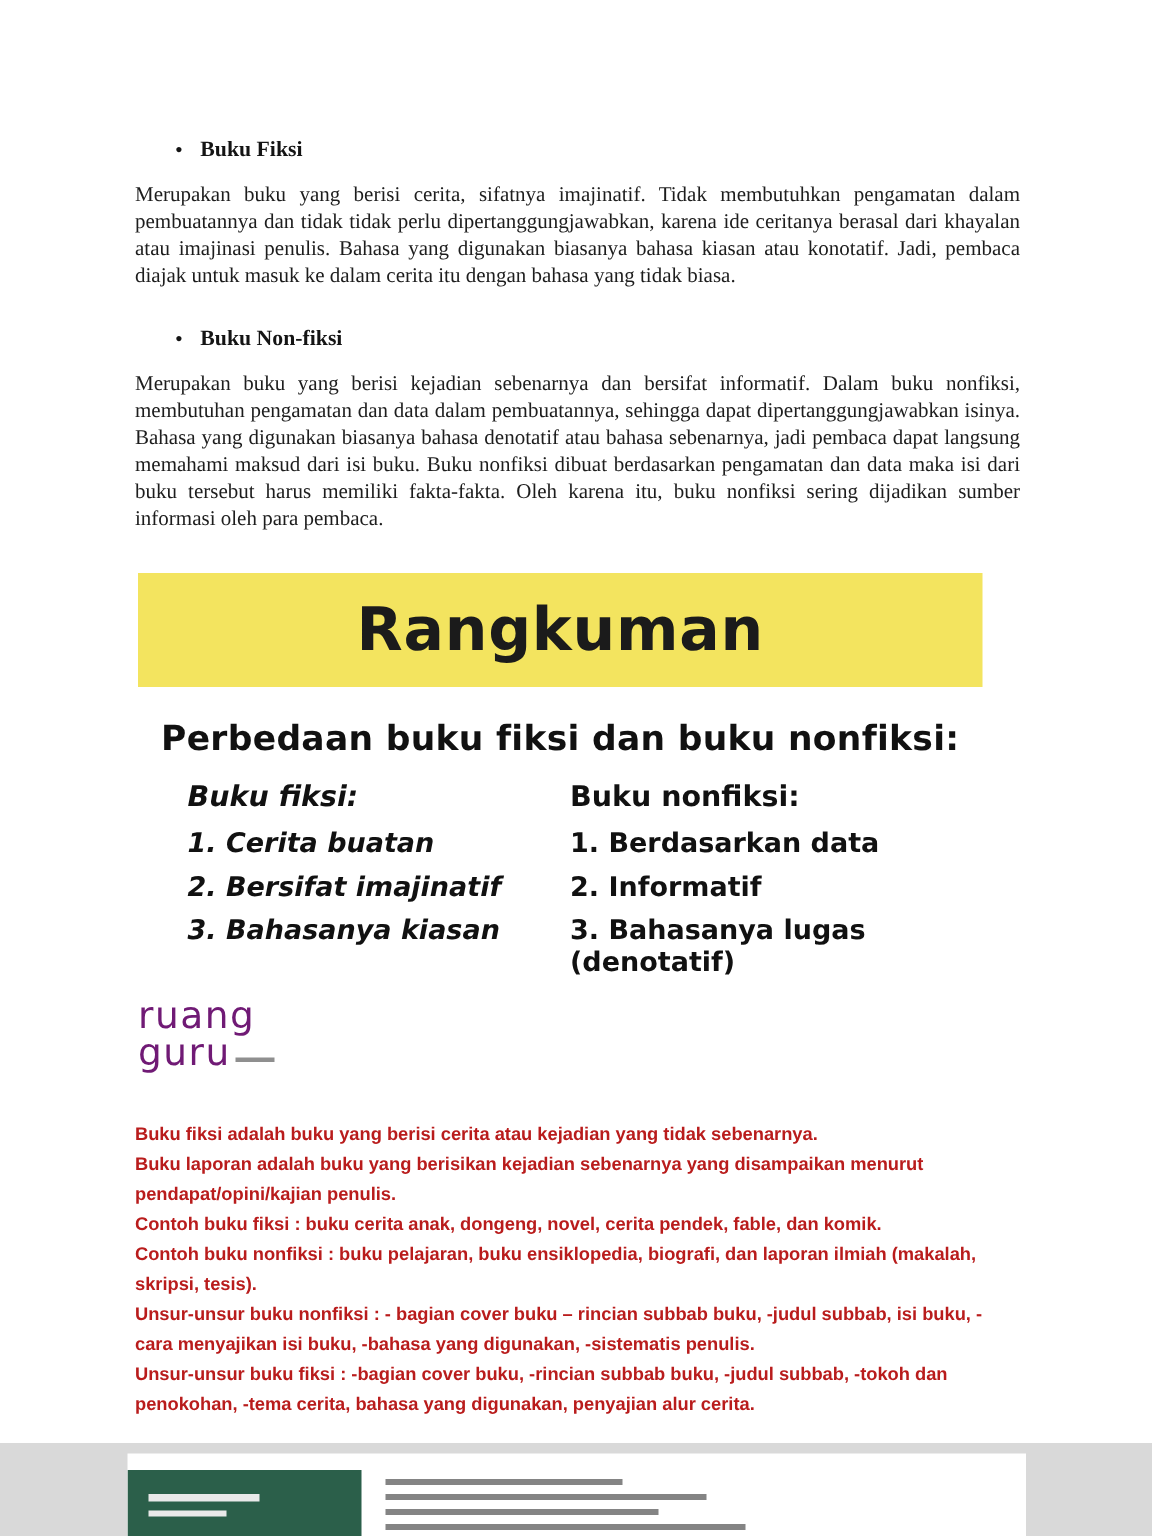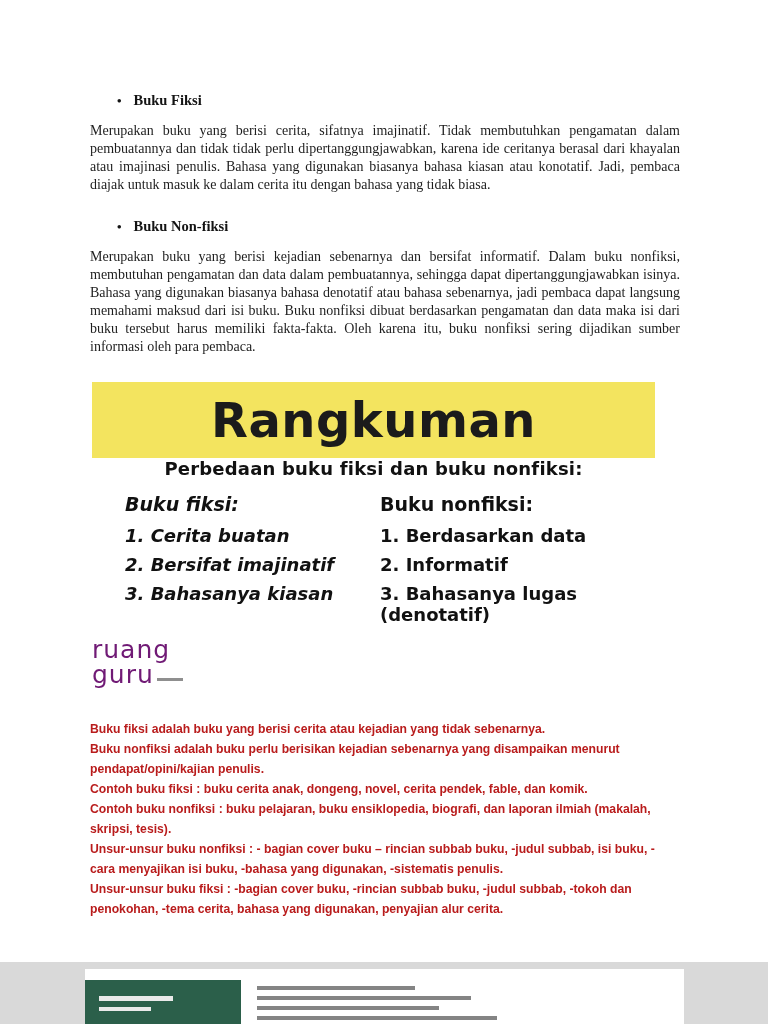--- a/index.html
+++ b/index.html
@@ -42,34 +42,35 @@
     width: 563px;
     height: 76px;
     background: #f3e45f;
     display: flex;
     align-items: center;
     justify-content: center;
   }
   .banner-title {
     font-family: "DejaVu Sans", sans-serif;
     font-weight: bold;
-    font-size: 48px;
+    font-size: 40px;
     letter-spacing: 0.5px;
     color: #1b1b1b;
   }
   .summary {
     margin-left: 2px;
     width: 563px;
     font-family: "DejaVu Sans", sans-serif;
     color: #111111;
   }
   .summary-heading {
+    margin-top: 22px;
     text-align: center;
     font-weight: bold;
-    font-size: 18px;
+    font-size: 23px;
     letter-spacing: 0.2px;
   }
   .columns {
     display: flex;
     margin-top: 14px;
     margin-left: 33px;
   }
   .col-left { width: 240px; font-style: italic; }
   .col-right { flex: 1; margin-left: 15px; }
   .col-title { font-weight: bold; font-size: 19px; margin-bottom: 10px; }
@@ -186,21 +187,21 @@
       </div>
 
       <div class="brand">
         <div>ruang</div>
         <div><span>guru</span><span class="brand-underline"></span></div>
       </div>
     </div>
 
     <div class="notes">
       <p>Buku fiksi adalah buku yang berisi cerita atau kejadian yang tidak sebenarnya.</p>
-      <p>Buku nonfiksi adalah buku perlu berisikan kejadian sebenarnya yang disampaikan menurut pendapat/opini/kajian penulis.</p>
+      <p>Buku laporan adalah buku yang berisikan kejadian sebenarnya yang disampaikan menurut pendapat/opini/kajian penulis.</p>
       <p>Contoh buku fiksi : buku cerita anak, dongeng, novel, cerita pendek, fable, dan komik.</p>
       <p>Contoh buku nonfiksi : buku pelajaran, buku ensiklopedia, biografi, dan laporan ilmiah (makalah, skripsi, tesis).</p>
       <p>Unsur-unsur buku nonfiksi : - bagian cover buku – rincian subbab buku, -judul subbab, isi buku, -cara menyajikan isi buku, -bahasa yang digunakan, -sistematis penulis.</p>
       <p>Unsur-unsur buku fiksi : -bagian cover buku, -rincian subbab buku, -judul subbab, -tokoh dan penokohan, -tema cerita, bahasa yang digunakan, penyajian alur cerita.</p>
     </div>
 
   </div>
 
   <div class="preview-strip">
     <div class="preview-page">

